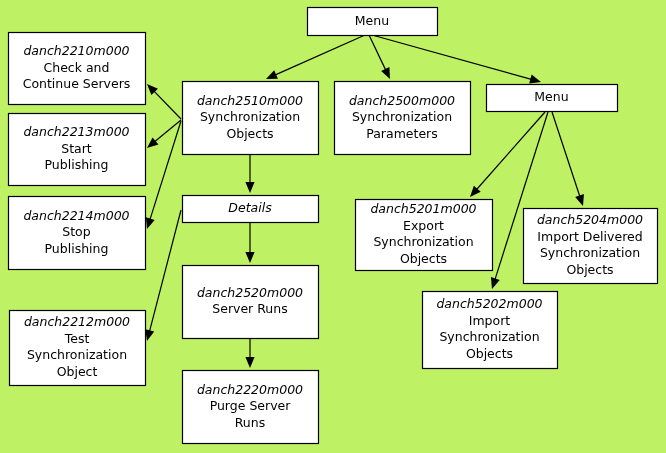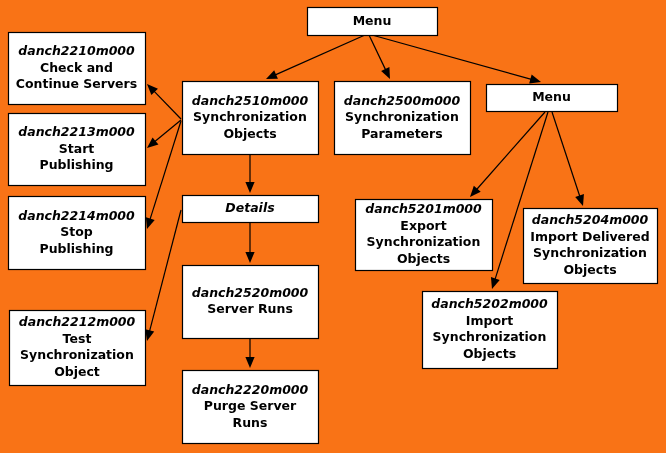--- a/index.html
+++ b/index.html
@@ -4,24 +4,23 @@
 <style>
   html, body {
     margin: 0;
     padding: 0;
     background: #ffffff;
   }
   #diagram-root {
     position: relative;
     width: 666px;
     height: 453px;
-    background: #f97316;
+    background: #bef264;
     font-family: "DejaVu Sans", sans-serif;
     overflow: hidden;
-    font-weight: bold;
   }
   svg.canvas {
     position: absolute;
     left: 0;
     top: 0;
     width: 666px;
     height: 453px;
   }
   .node-rect {
     fill: #ffffff;

